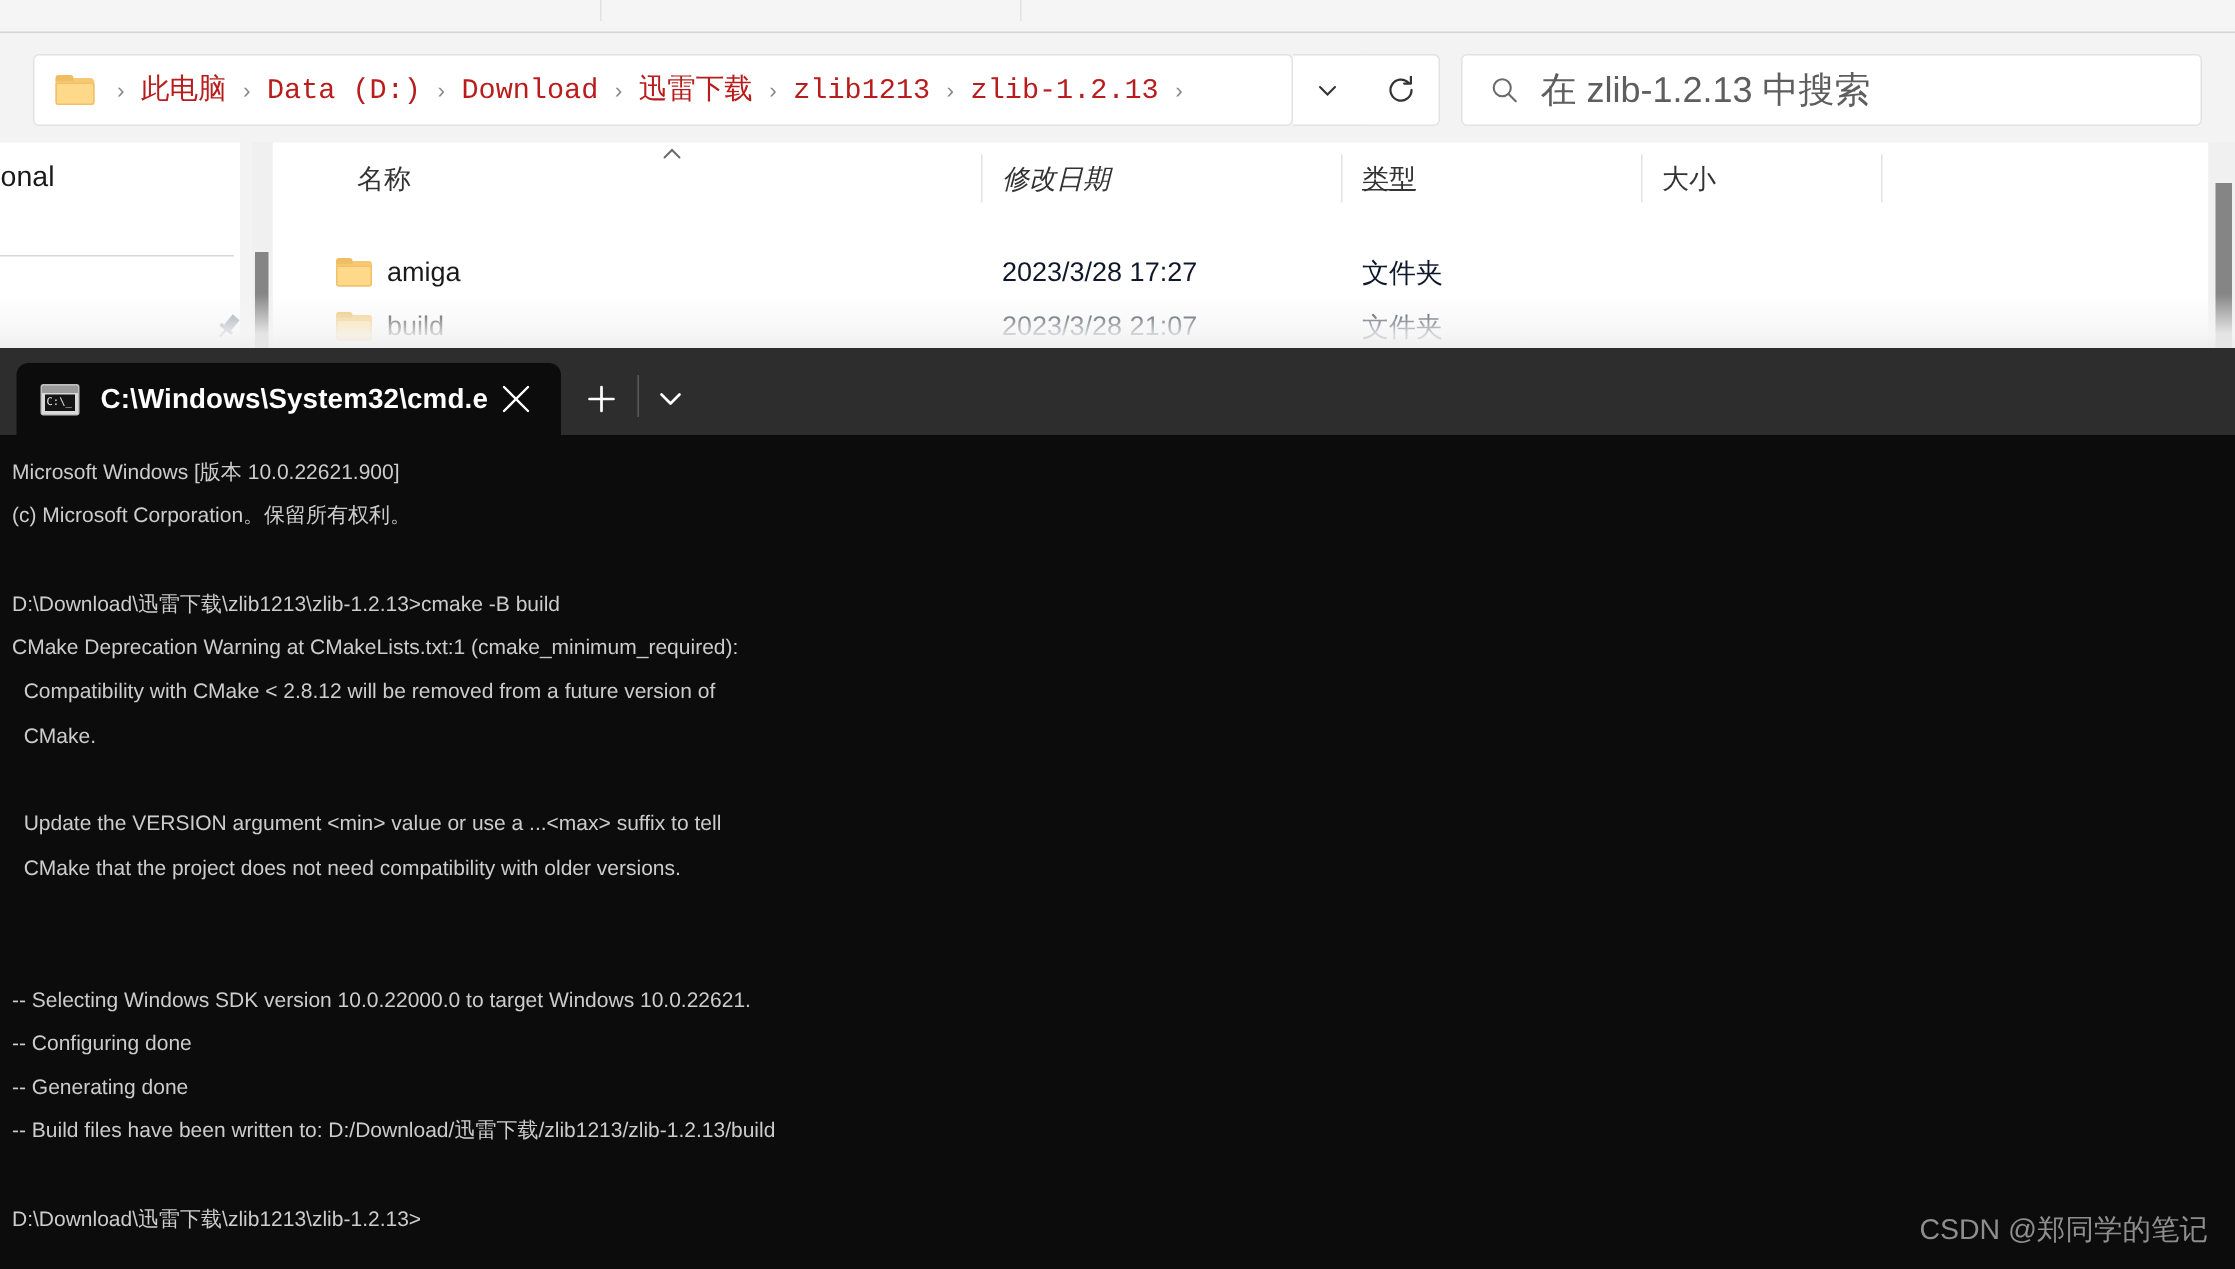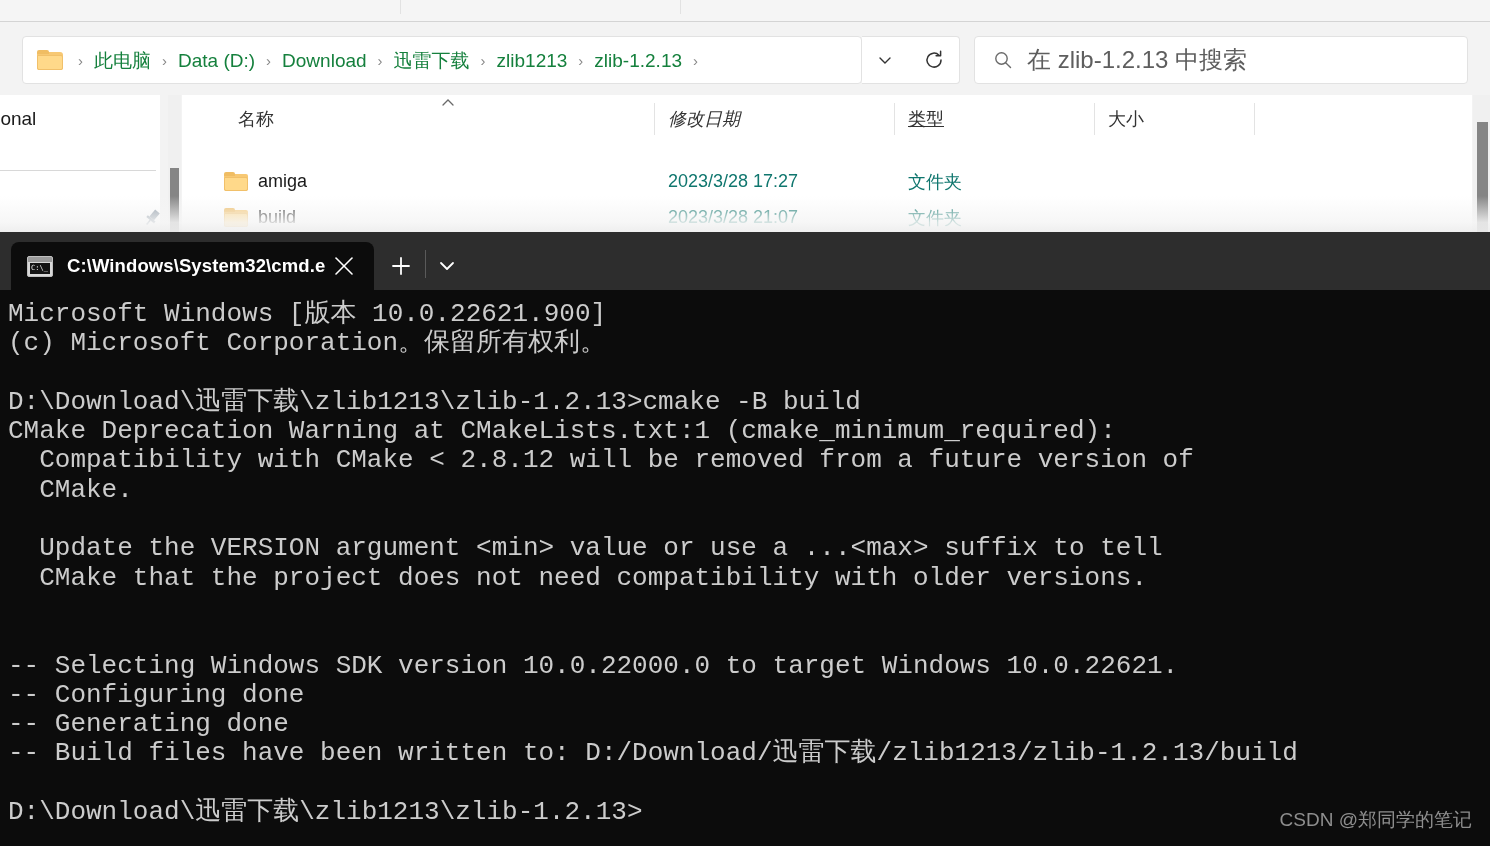--- a/index.html
+++ b/index.html
@@ -46,22 +46,22 @@
   }
   #folder-icon .f-tab {
     position: absolute; left: 0; top: 0px; width: 12px; height: 4px;
     background: #f0bd63; border-radius: 2px 2px 0 0;
   }
   #folder-icon .f-front {
     position: absolute; left: 0; top: 5px; width: 26px; height: 15px;
     background: #ffd98a; border-radius: 1px 2px 2px 2px; border:1px solid #f1c06a;
   }
   .crumb {
-    font-size: 19px; color: #15803d; white-space: nowrap;
-    padding: 2px 2px; line-height: 1;
+    font-size: 19px; color: #b91c1c; white-space: nowrap;
+    padding: 2px 2px; line-height: 1; font-family: Liberation Mono, monospace;
   }
   .crumb-sep {
     font-size: 15px; color: #888; padding: 0 9px; line-height: 1;
     user-select: none;
   }
   #crumb-chevron {
     position: absolute; left: 862px; top: 13px; width: 46px; height: 48px;
     background: #ffffff; border-top: 1px solid #e2e2e2; border-bottom: 1px solid #e2e2e2;
     display: flex; align-items: center; justify-content: center;
   }
@@ -123,21 +123,21 @@
   }
   .col-sep {
     position: absolute; top: 8px; width: 1px; height: 32px; background: #e3e3e3;
   }
   .file-row { position: absolute; left: 0; width: 1290px; height: 47px; }
   .cell {
     position: absolute; top: 0; height: 47px;
     display: flex; align-items: center;
     font-size: 18px; color: #1a1a1a; white-space: nowrap;
   }
-  .cell.muted { color: #0f766e; }
+  .cell.muted { color: #0f172a; }
   .row-folder-icon { width: 24px; height: 19px; position: relative; margin-right: 10px; flex: 0 0 auto; }
   .row-folder-icon .fb { position: absolute; left:0; top:2px; width:24px; height:17px; background:#f7c873; border-radius:2px; }
   .row-folder-icon .ft { position: absolute; left:0; top:0; width:11px; height:4px; background:#f0bd63; border-radius:2px 2px 0 0; }
   .row-folder-icon .ff { position: absolute; left:0; top:5px; width:24px; height:14px; background:#ffd98a; border:1px solid #f1c06a; border-radius:1px 2px 2px 2px; }
 
   
   #explorer-fade {
     position: absolute; left: 0; top: 196px; width: 1490px; height: 44px;
     background: linear-gradient(to bottom, rgba(255,255,255,0) 0%, rgba(245,245,245,0.85) 60%, rgba(232,232,232,1) 100%);
     pointer-events: none;
@@ -197,22 +197,22 @@
   #tab-dropdown {
     position: absolute; left: 430px; top: 20px; width: 34px; height: 28px;
   }
 
   #term-body {
     position: absolute; left: 0; top: 58px; width: 1490px; height: 556px;
     background: #0c0c0c; padding: 10px 0 0 8px;
     overflow: hidden;
   }
   #term-text {
-    font-family: Liberation Mono, monospace;
-    font-size: 26px;
+    font-family: Liberation Sans, sans-serif;
+    font-size: 14px;
     line-height: 29.3px;
     color: #cccccc;
     white-space: pre;
     margin: 0;
     letter-spacing: 0px;
   }
   #watermark {
     position: absolute; right: 18px; bottom: 13px;
     font-size: 19px; color: #8e8e8e;
     font-family: "Liberation Sans", sans-serif;

